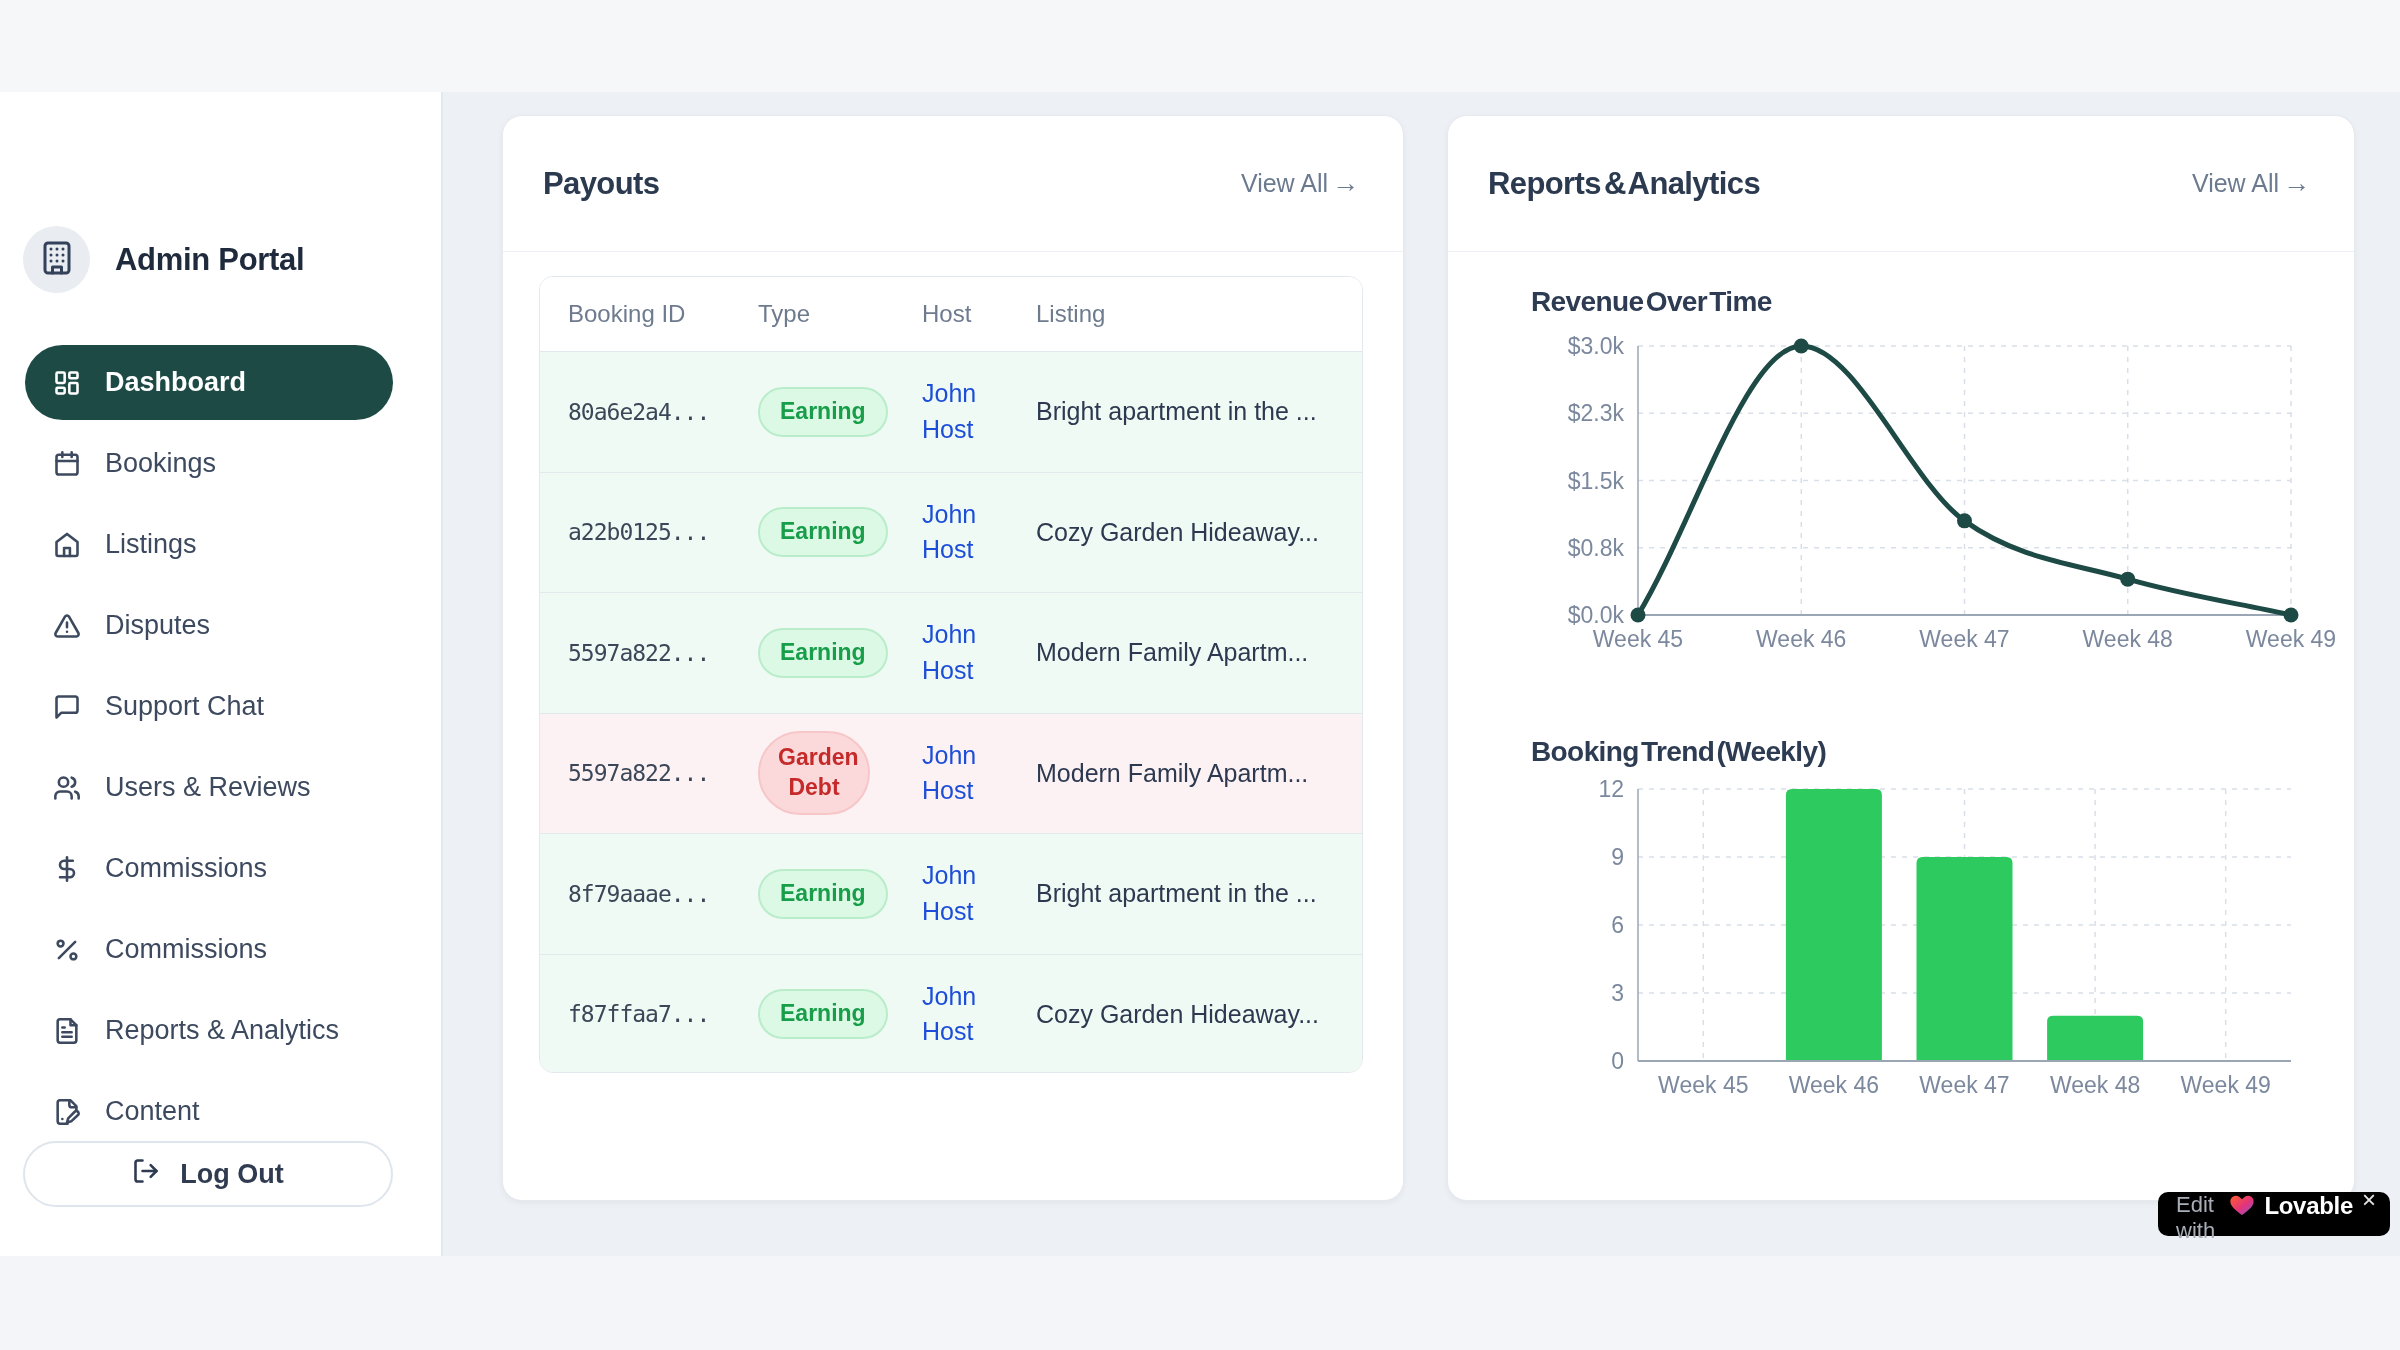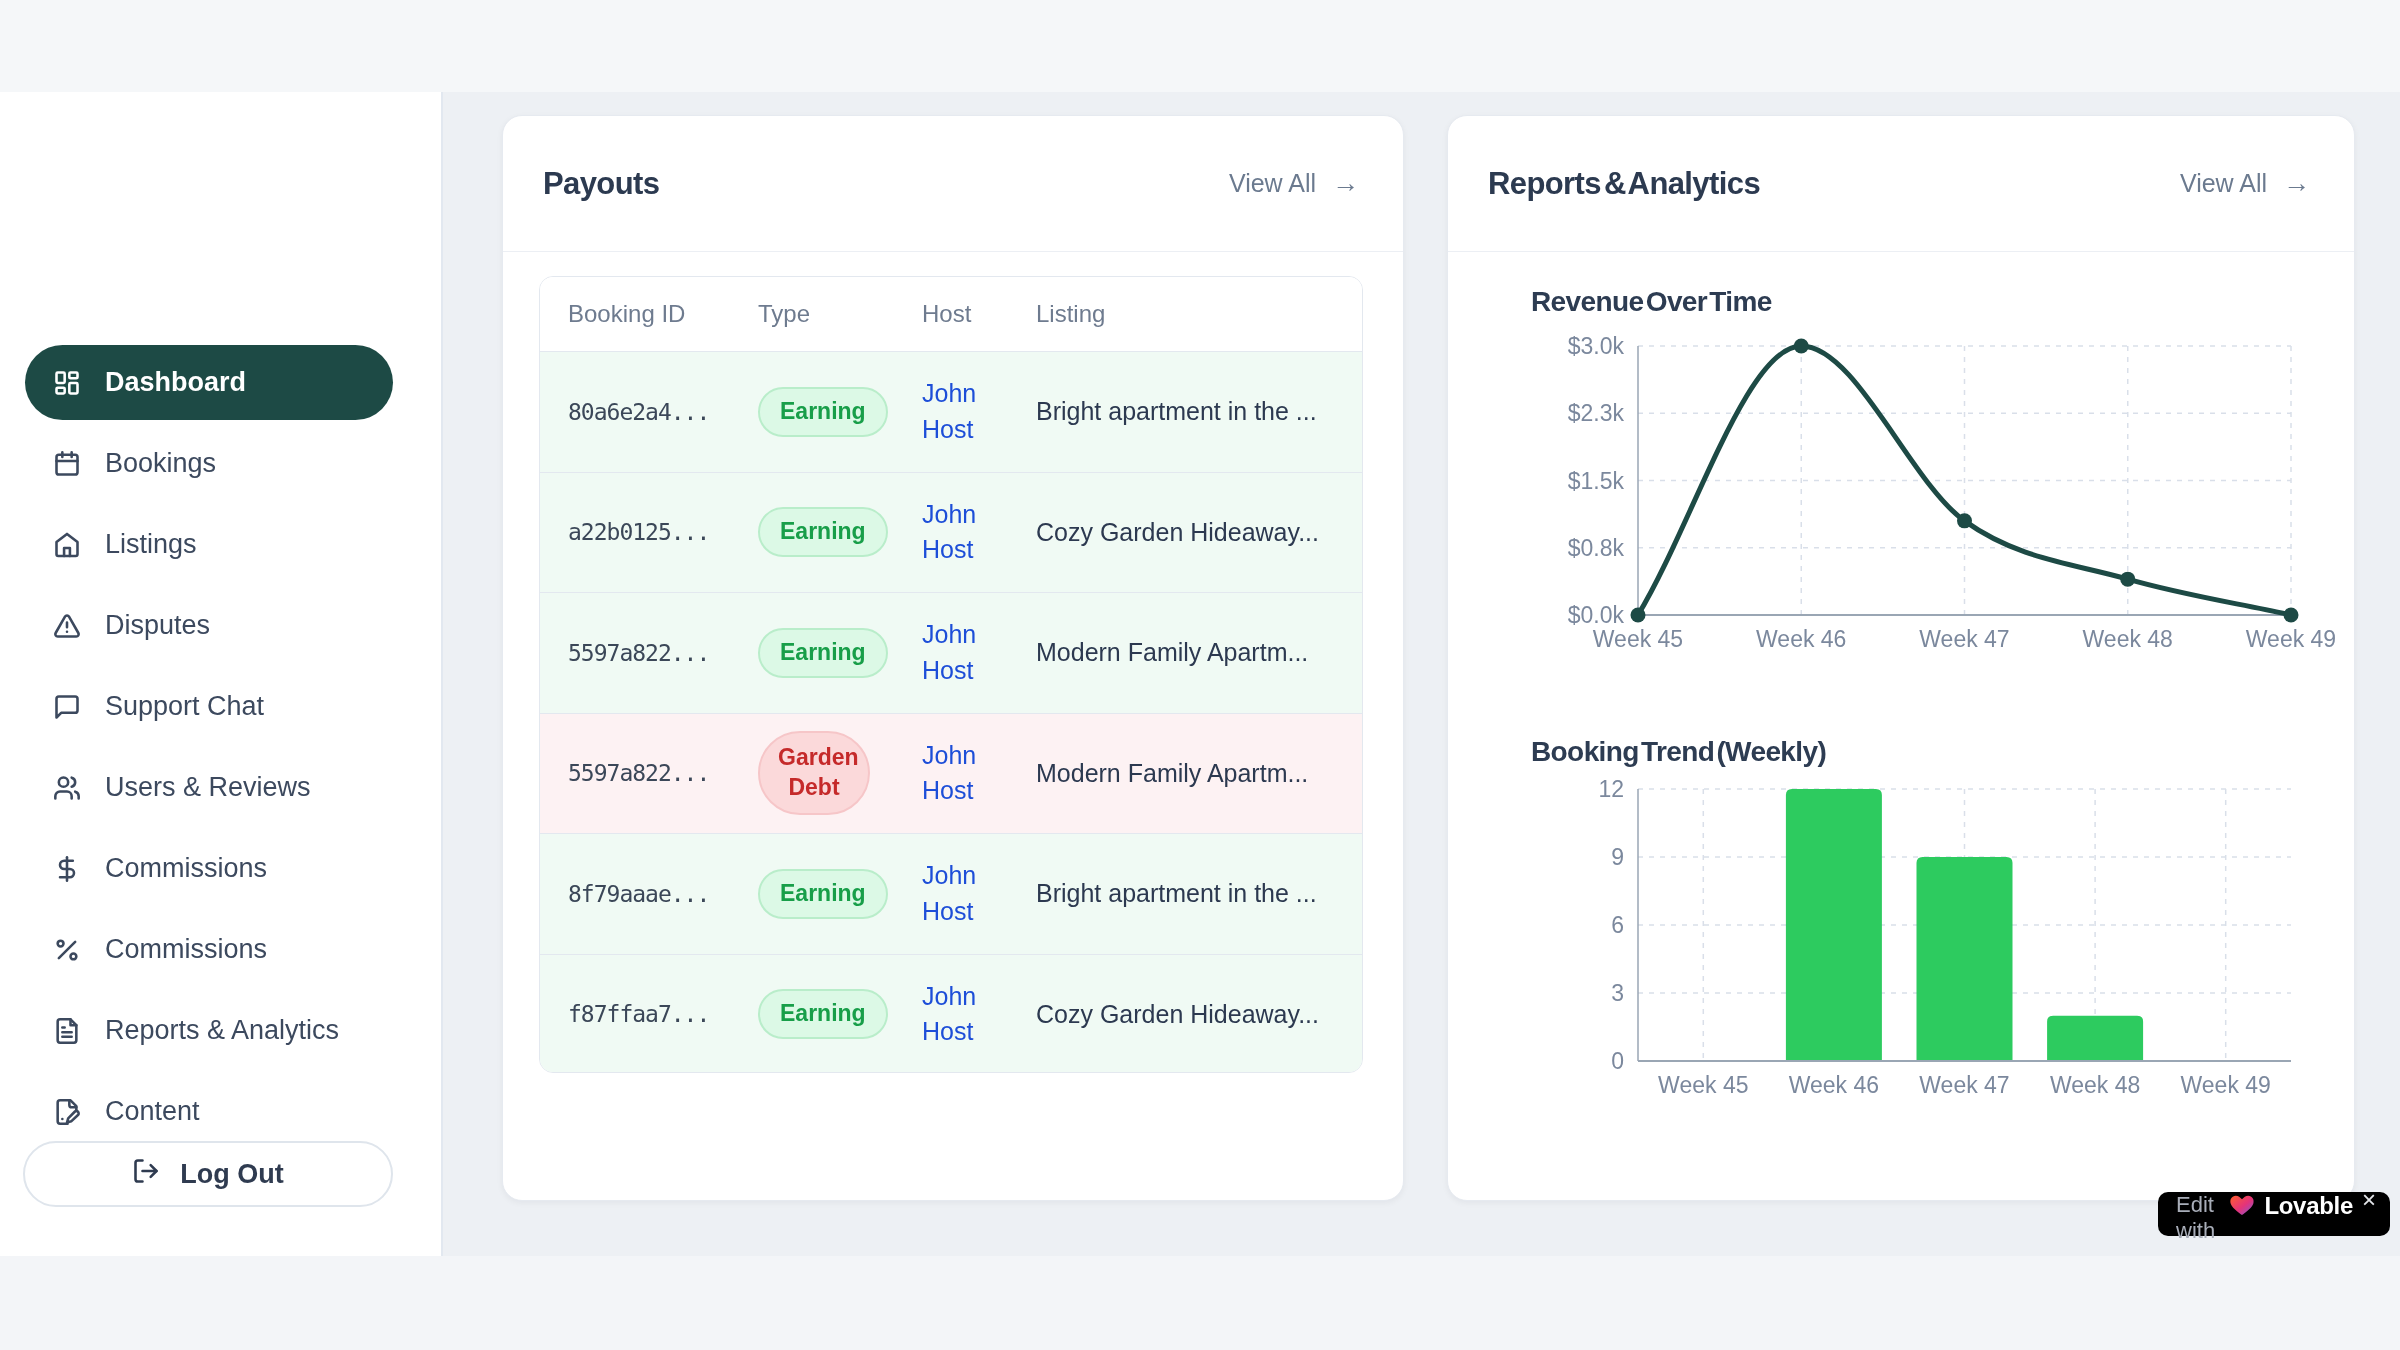--- a/index.html
+++ b/index.html
@@ -22,21 +22,21 @@
   .nav-item.active .nlabel { font-weight:600; }
   .logout-btn { position:absolute; left:23px; top:1049px; width:370px; height:66px; border-radius:33px; background:#ffffff; border:2px solid #dfe5ec; display:flex; align-items:center; justify-content:center; gap:20px; color:#2f3b50; cursor:pointer; font-family:inherit; }
   .logout-btn span { font-size:27px; font-weight:600; }
 
   
   .card { position:absolute; top:115px; height:1086px; background:#ffffff; border:1.5px solid #e6eaf0; border-radius:20px; box-shadow:0 2px 6px rgba(16,24,40,.05); }
   .card-payouts { left:502px; width:902px; }
   .card-reports { left:1447px; width:908px; }
   .card-header { position:absolute; left:0; top:0; width:100%; height:136px; border-bottom:1.5px solid #eceff4; display:flex; align-items:center; justify-content:space-between; padding:0 44px 0 40px; }
   .card-title { font-size:31px; font-weight:700; color:#2c3a50; letter-spacing:-0.6px; word-spacing:-5px; }
-  .view-all { display:flex; align-items:center; gap:16px; color:#6b7a8f; font-size:25px; text-decoration:none; cursor:pointer; }
+  .view-all { display:flex; align-items:center; gap:4px; color:#6b7a8f; font-size:25px; text-decoration:none; cursor:pointer; }
   .view-all .arrow { font-size:27px; }
 
   
   .ptable { position:absolute; left:36px; top:160px; width:824px; height:797px; border:1.5px solid #e3e8ef; border-radius:14px; overflow:hidden; background:#fff; }
   .trow { display:flex; align-items:center; width:100%; }
   .thead { height:74px; background:#ffffff; }
   .thead .cell { font-size:24px; font-weight:500; color:#6e7b8f; }
   .tbody-row { height:120.5px; border-top:1.5px solid #e3e8ef; cursor:pointer; }
   .tbody-row.mint { background:#f0faf4; }
   .tbody-row.pink { background:#fdf2f3; }
@@ -67,20 +67,32 @@
   .eb-close { color:#e3e5e9; font-size:24px; margin-left:auto; position:relative; top:-6px; cursor:pointer; }
 </style>
 </head>
 <body>
 
 <div id="app">
   <div class="main-band"></div>
   <div class="bottom-strip"></div>
 
   <aside class="sidebar">
+    <div class="brand">
+      <div class="brand-badge">
+        <span>
+          <svg width="36" height="36" viewBox="0 0 24 24" fill="none" stroke="currentColor" stroke-width="2" stroke-linecap="round" stroke-linejoin="round">
+              <rect x="4" y="2" width="16" height="20" rx="2"></rect>
+              <path d="M9 22v-4h6v4"></path>
+              <path d="M8 6h.01M16 6h.01M12 6h.01M12 10h.01M12 14h.01M16 10h.01M16 14h.01M8 10h.01M8 14h.01"></path>
+            </svg>
+        </span>
+      </div>
+      <div class="brand-title">Admin Portal</div>
+    </div>
 
     <nav class="nav">
       <div class="nav-item active">
         <span class="nicon">
             <svg width="28" height="28" viewBox="0 0 24 24" fill="none" stroke="currentColor" stroke-width="2.2" stroke-linecap="round" stroke-linejoin="round">
               <rect x="3" y="3" width="7" height="9" rx="1"></rect>
               <rect x="14" y="3" width="7" height="5" rx="1"></rect>
               <rect x="14" y="12" width="7" height="9" rx="1"></rect>
               <rect x="3" y="16" width="7" height="5" rx="1"></rect>
             </svg>

